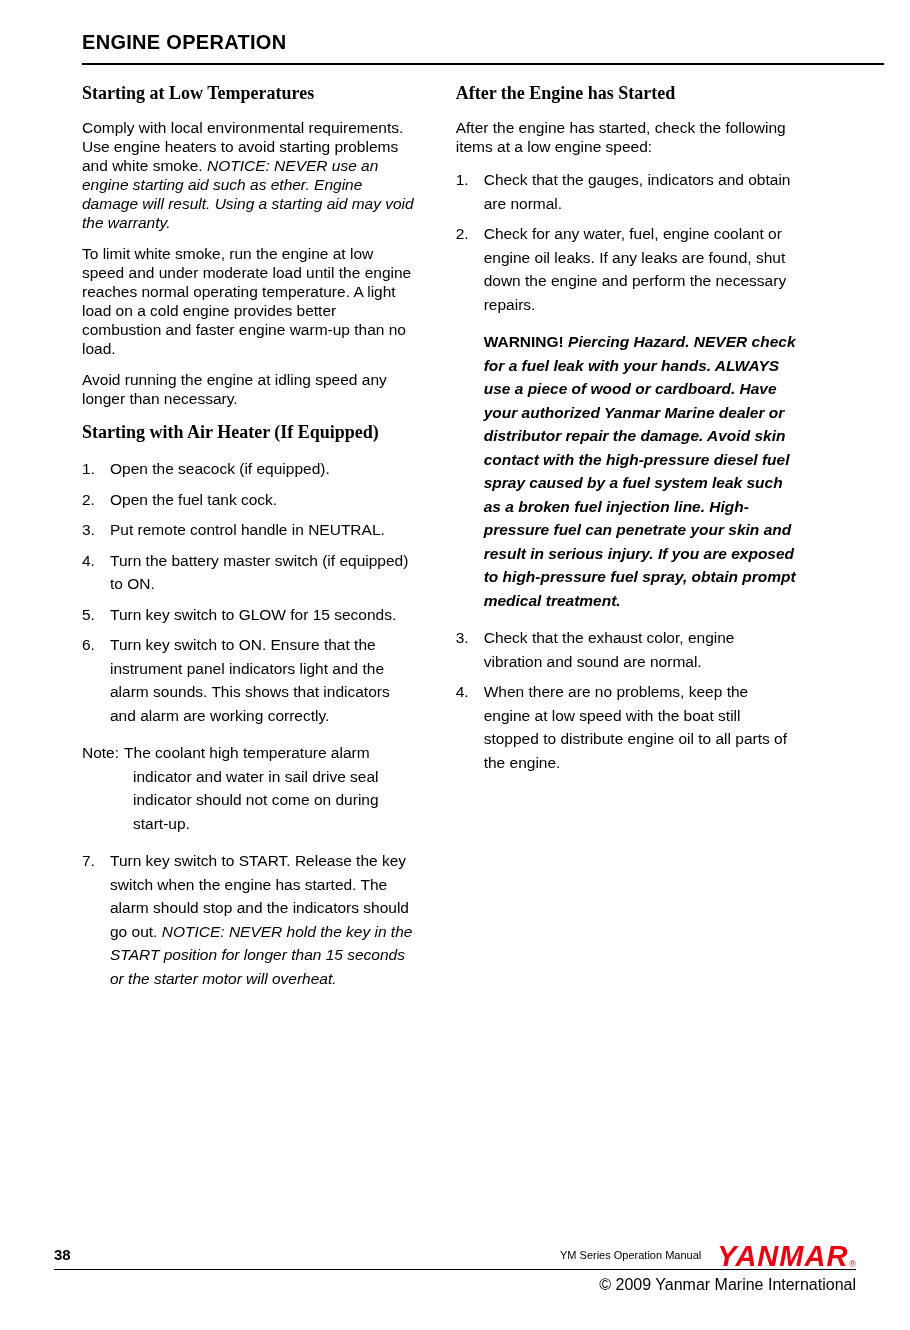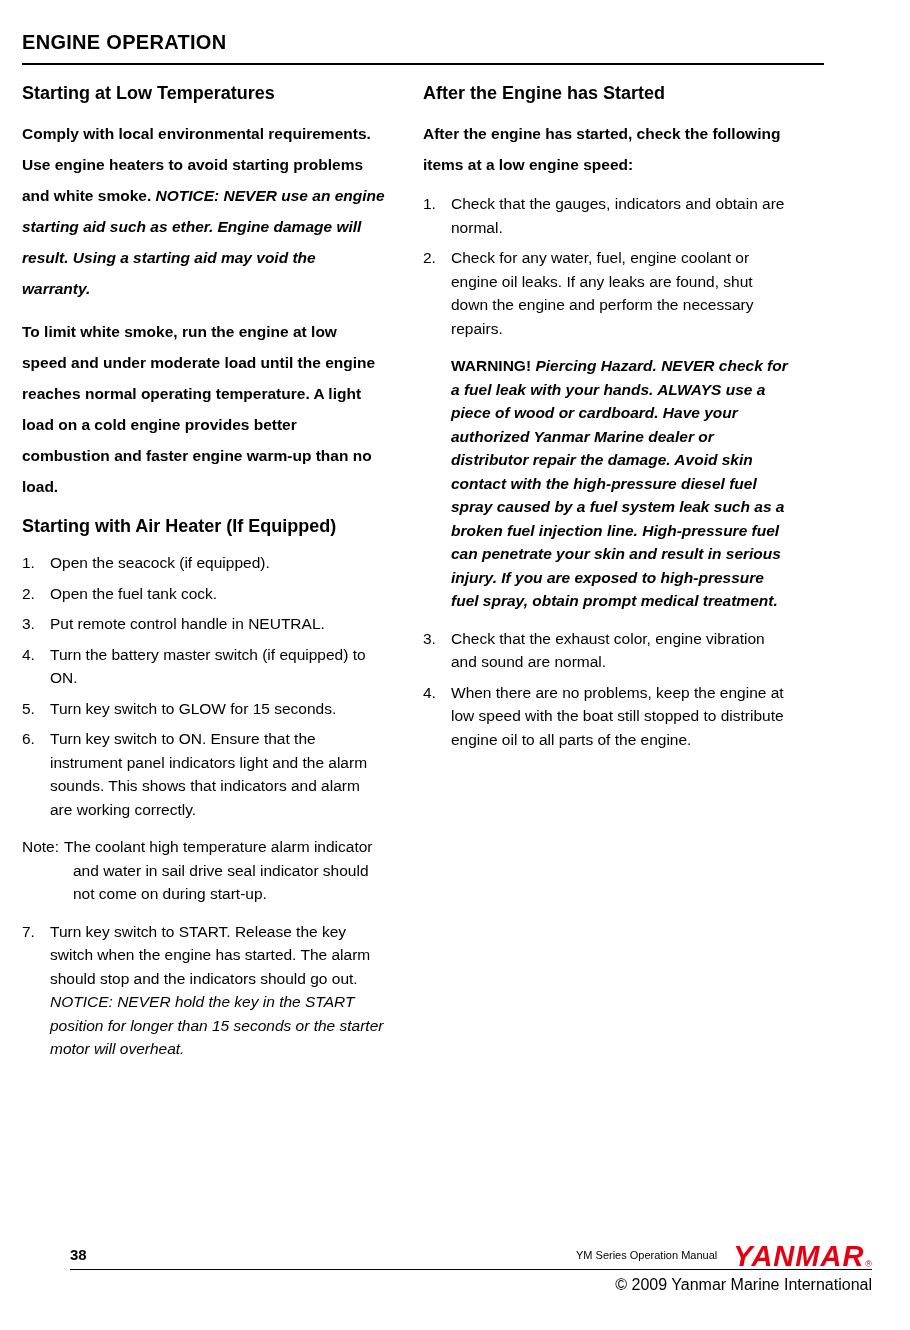--- a/index.html
+++ b/index.html
@@ -5,58 +5,58 @@
 <style>
   * { margin: 0; padding: 0; box-sizing: border-box; }
   html, body { background: #ffffff; }
   body {
     width: 910px; height: 1330px;
     font-family: "Liberation Sans", sans-serif;
     color: #000;
     position: relative;
     overflow: hidden;
   }
-  .page { position: relative; width: 850px; height: 1330px; padding: 31px 54px 0 22px; }
+  .page { position: relative; width: 850px; height: 1330px; padding: 31px 54px 0 82px; }
 
   
   .chapter-title { font-size: 20px; font-weight: bold; letter-spacing: 0.3px; }
   .header-rule { border: none; border-top: 2px solid #000; margin-top: 9px; width: 802px; }
 
   
   .columns { display: flex; gap: 38px; margin-top: 16px; }
   .col-left  { width: 363px; }
   .col-right { width: 368px; }
 
   .section-heading {
-    font-size: 18px; font-weight: bold; line-height: 25px; margin-bottom: 12px;
+    font-size: 18px; font-weight: bold; line-height: 25px; margin-bottom: 12px; font-family: Liberation Serif, serif;
   }
   .section-heading.spaced { margin-top: 6px; }
 
-  p.body-para { font-size: 15.5px; line-height: 31px; margin-bottom: 12px; font-weight: bold; }
+  p.body-para { font-size: 15.5px; line-height: 19px; margin-bottom: 12px; }
 
   .step { display: flex; font-size: 15.5px; line-height: 23.5px; margin-bottom: 7px; }
   .step-num { flex: none; width: 28px; }
   .step-body { flex: 1; }
 
   .note {
     font-size: 15.5px; line-height: 23.5px;
     padding-left: 51px; text-indent: -51px;
     margin: 14px 0 14px 0;
   }
   .note-label { margin-right: 5px; }
 
   .warning {
     margin: 14px 0 14px 28px;
     max-width: 340px;
     font-size: 15.5px; line-height: 23.5px;
     font-weight: bold;
   }
 
   
-  .footer { position: absolute; left: 70px; top: 1243px; width: 802px; }
+  .footer { position: absolute; left: 54px; top: 1243px; width: 802px; }
   .footer-row { display: flex; align-items: flex-end; }
   .page-number { font-size: 15px; font-weight: bold; line-height: 18px; padding-bottom: 5px; }
   .footer-spacer { flex: 1; }
   .manual-title { font-size: 11px; line-height: 18px; padding-bottom: 5px; margin-right: 16px; }
   .logo { display: inline-flex; align-items: flex-end; line-height: 1; text-align: right; }
   .logo-text {
     color: #e60012;
     font-weight: bold;
     font-style: italic;
     font-size: 29px;
@@ -78,20 +78,21 @@
     <hr class="header-rule">
   </div>
 
   <div class="columns">
 
     <div class="col-left">
       <h2 class="section-heading">Starting at Low Temperatures</h2>
 
       <p class="body-para"><span>Comply with local environmental requirements. Use engine heaters to avoid starting problems and white smoke. </span><span style="font-style: italic;">NOTICE: NEVER use an engine starting aid such as ether. Engine damage will result. Using a starting aid may void the warranty.</span></p>
       <p class="body-para">To limit white smoke, run the engine at low speed and under moderate load until the engine reaches normal operating temperature. A light load on a cold engine provides better combustion and faster engine warm-up than no load.</p>
+      <p class="body-para">Avoid running the engine at idling speed any longer than necessary.</p>
 
       <h2 class="section-heading spaced">Starting with Air Heater (If Equipped)</h2>
 
       <div class="step">
         <span class="step-num">1.</span>
         <div class="step-body">Open the seacock (if equipped).</div>
       </div>
       <div class="step">
         <span class="step-num">2.</span>
         <div class="step-body">Open the fuel tank cock.</div>

